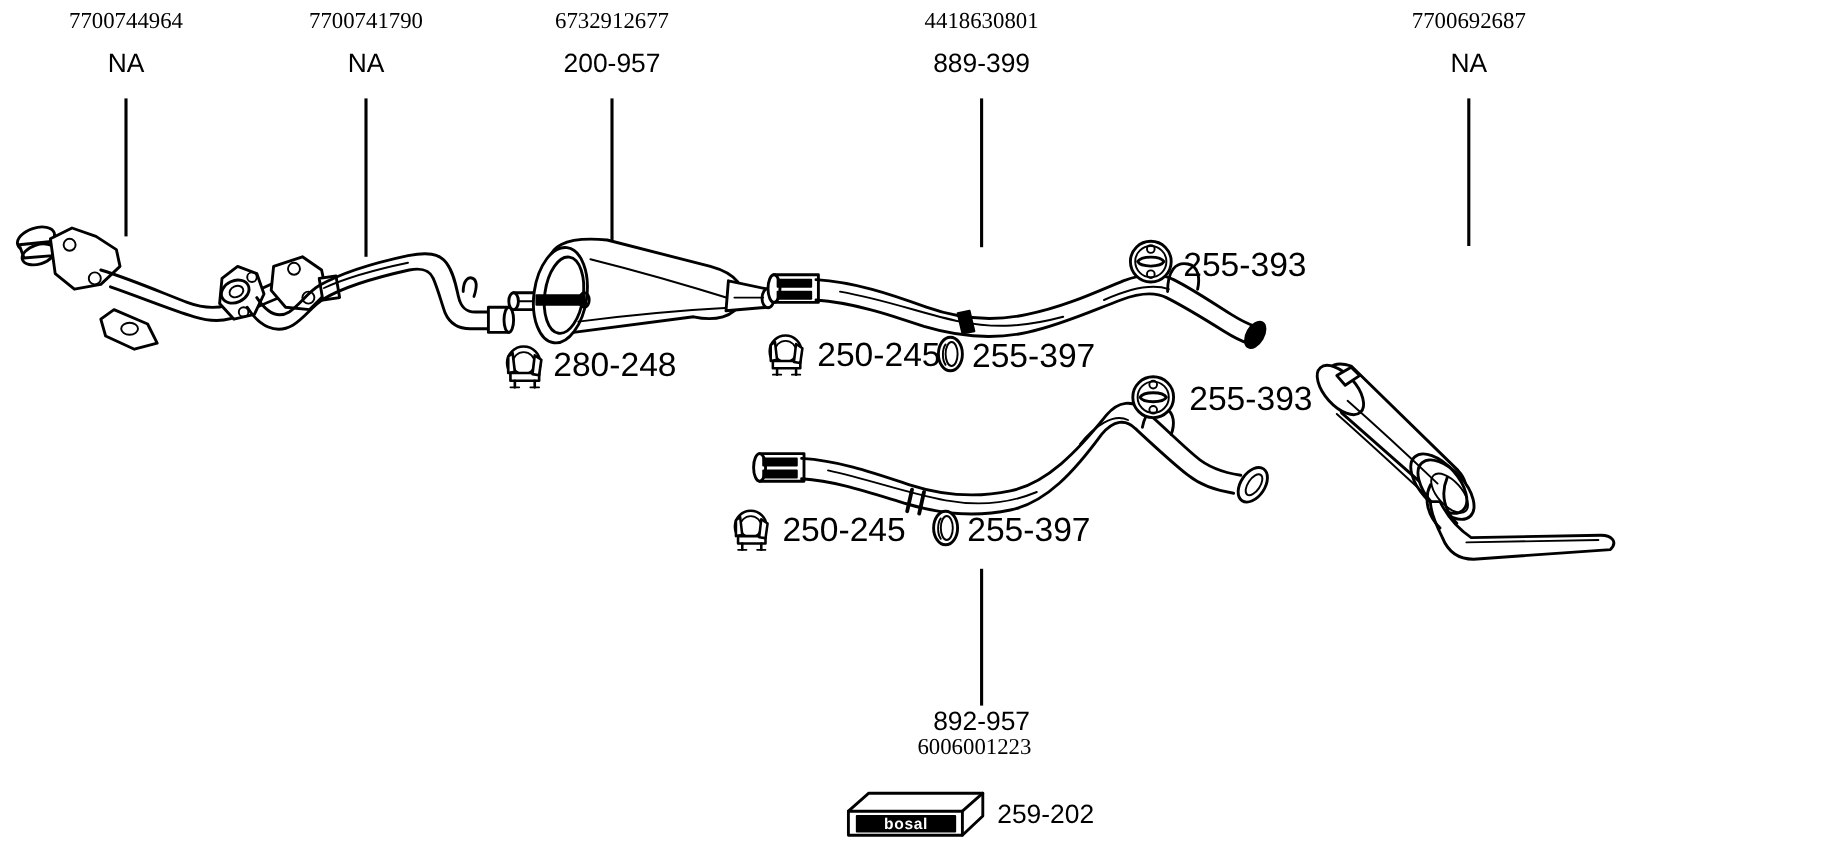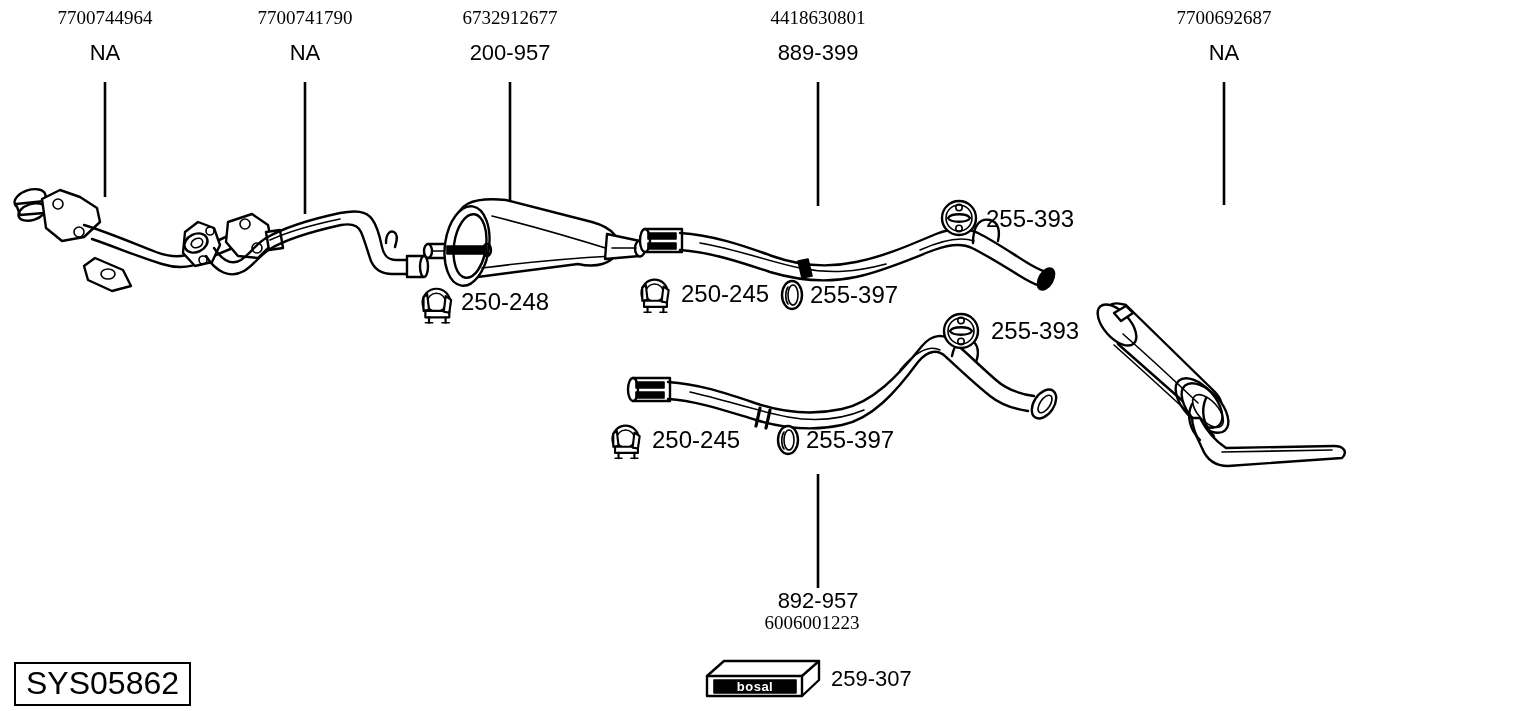--- a/index.html
+++ b/index.html
@@ -33,21 +33,21 @@
     color: #000;
   }
   .lbl-small {
     font-size: 19px;
     font-family: Liberation Serif, serif;
   }
   .lbl-big {
     font-size: 22px;
   }
   .lbl-mid {
-    font-size: 24px;
+    font-size: 28px;
   }
   .centered {
     transform: translateX(-50%);
   }
   .sysbox {
     position: absolute;
     border: 2px solid #000;
     padding: 3px 10px 5px 10px;
     font-size: 32px;
     line-height: 1;
@@ -327,34 +327,33 @@
   <div class="lbl lbl-small centered" style="left:510px;  top:8px;">6732912677</div>
   <div class="lbl lbl-small centered" style="left:818px;  top:8px;">4418630801</div>
   <div class="lbl lbl-small centered" style="left:1224px; top:8px;">7700692687</div>
 
   <div class="lbl lbl-big centered" style="left:105px;  top:42px;">NA</div>
   <div class="lbl lbl-big centered" style="left:305px;  top:42px;">NA</div>
   <div class="lbl lbl-big centered" style="left:510px;  top:42px;text-align:center;">200-957</div>
   <div class="lbl lbl-big centered" style="left:818px;  top:42px;">889-399</div>
   <div class="lbl lbl-big centered" style="left:1224px; top:42px;">NA</div>
 
-  <div class="lbl lbl-mid" style="left:461px; top:290px;">250-248</div>
+  <div class="lbl lbl-mid" style="left:461px; top:290px;">280-248</div>
 
   <div class="lbl lbl-mid" style="left:681px; top:282px;">250-245</div>
 
   <div class="lbl lbl-mid" style="left:810px; top:283px;">255-397</div>
 
   <div class="lbl lbl-mid" style="left:986px; top:207px;">255-393</div>
 
   <div class="lbl lbl-mid" style="left:652px; top:428px;">250-245</div>
 
   <div class="lbl lbl-mid" style="left:806px; top:428px;">255-397</div>
 
   <div class="lbl lbl-mid" style="left:991px; top:319px;">255-393</div>
 
   <div class="lbl lbl-big centered" style="left:818px; top:590px;">892-957</div>
 
   <div class="lbl lbl-small centered" style="left:812px; top:613px;">6006001223</div>
-  <div class="lbl lbl-big" style="left:831px; top:668px;">259-307</div>
-
-  <div class="sysbox" style="left:14px; top:662px;">SYS05862</div>
+  <div class="lbl lbl-big" style="left:831px; top:668px;">259-202</div>
+
 
 </div>
 
 </body></html>

